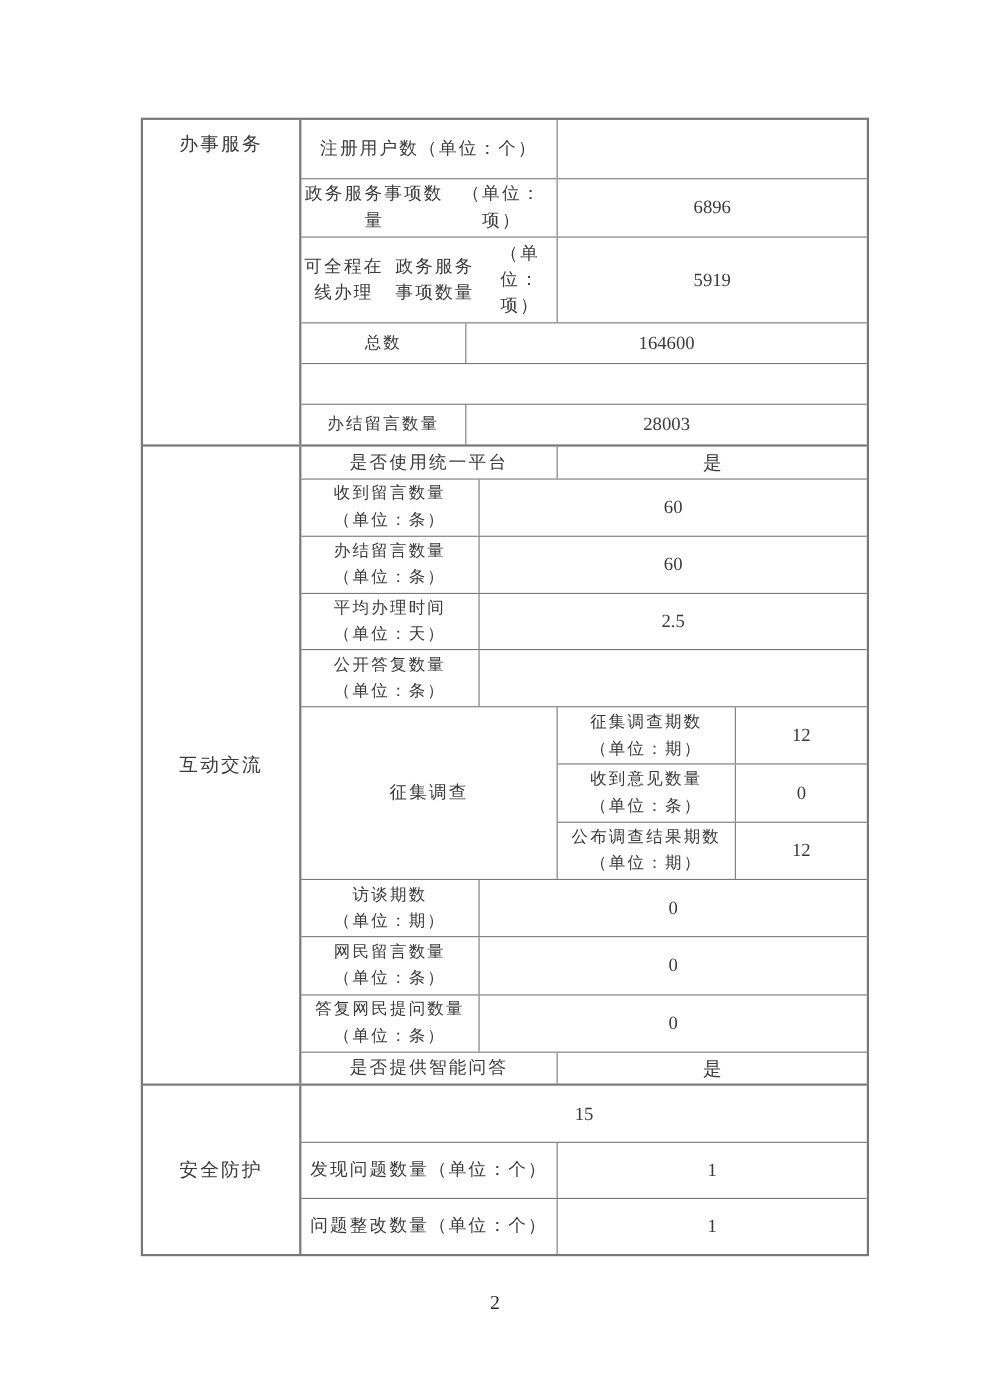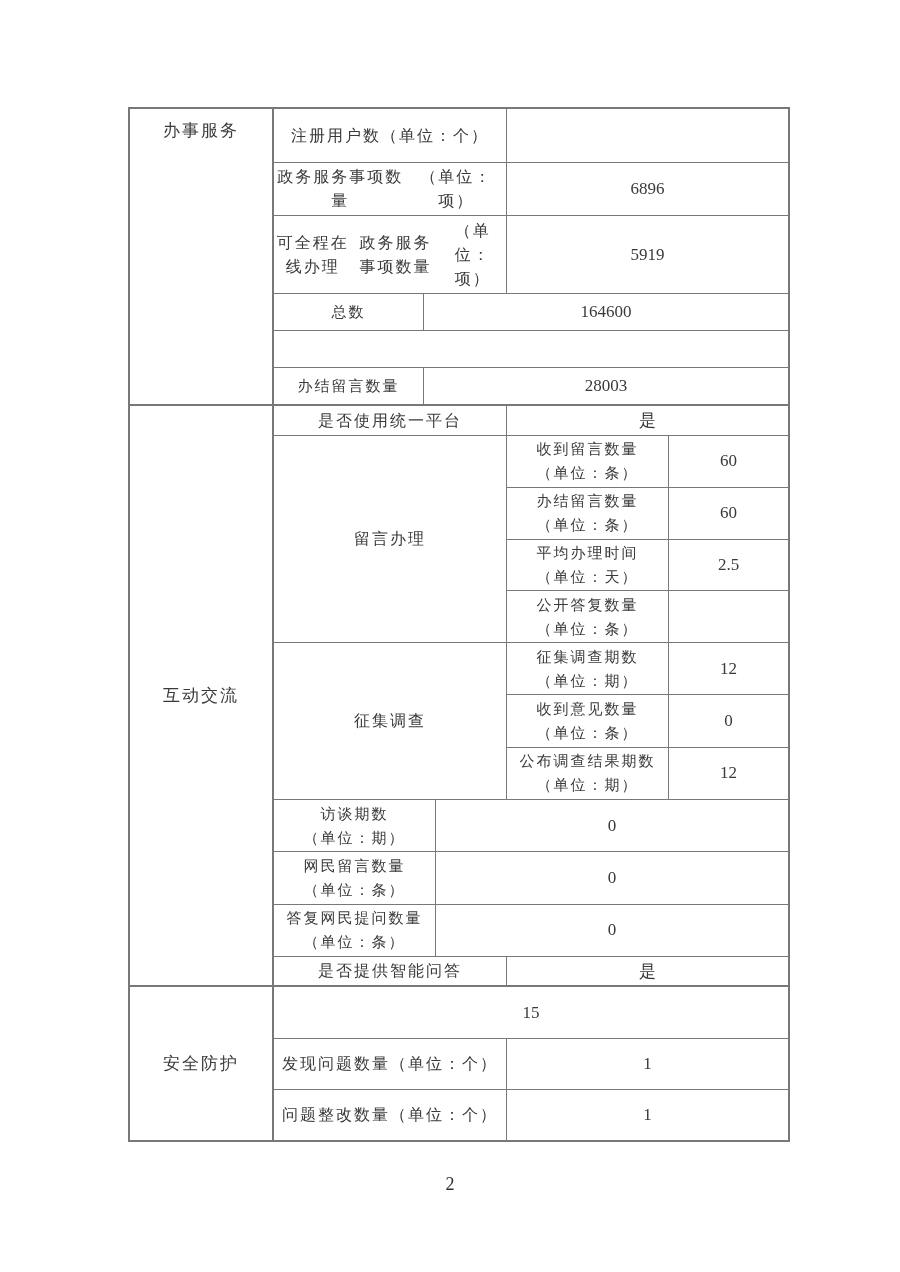--- a/index.html
+++ b/index.html
@@ -106,23 +106,20 @@
       </div>
       <div class="body">
         <div class="row h29">
           <div class="lab">
             <div>是否使用统一平台</div>
           </div>
           <div class="val">是</div>
         </div>
 
         <div class="row h207">
-          <div class="lab">
-            <div>留言办理</div>
-          </div>
           <div class="subcol">
             <div class="srow">
               <div class="slab w162">
                 <div>收到留言数量</div>
                 <div>（单位：条）</div>
               </div>
               <div class="sval">60</div>
             </div>
             <div class="srow">
               <div class="slab w162">

